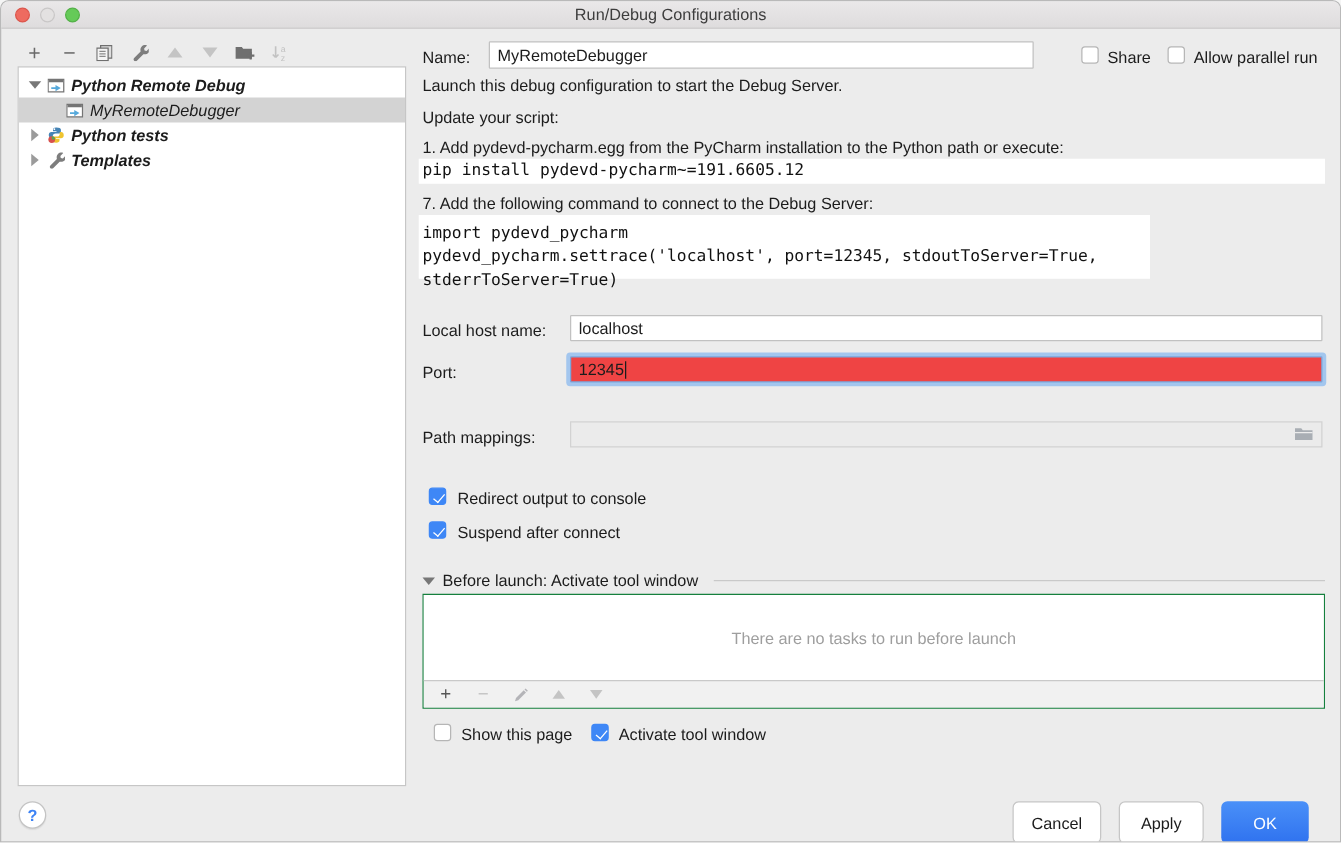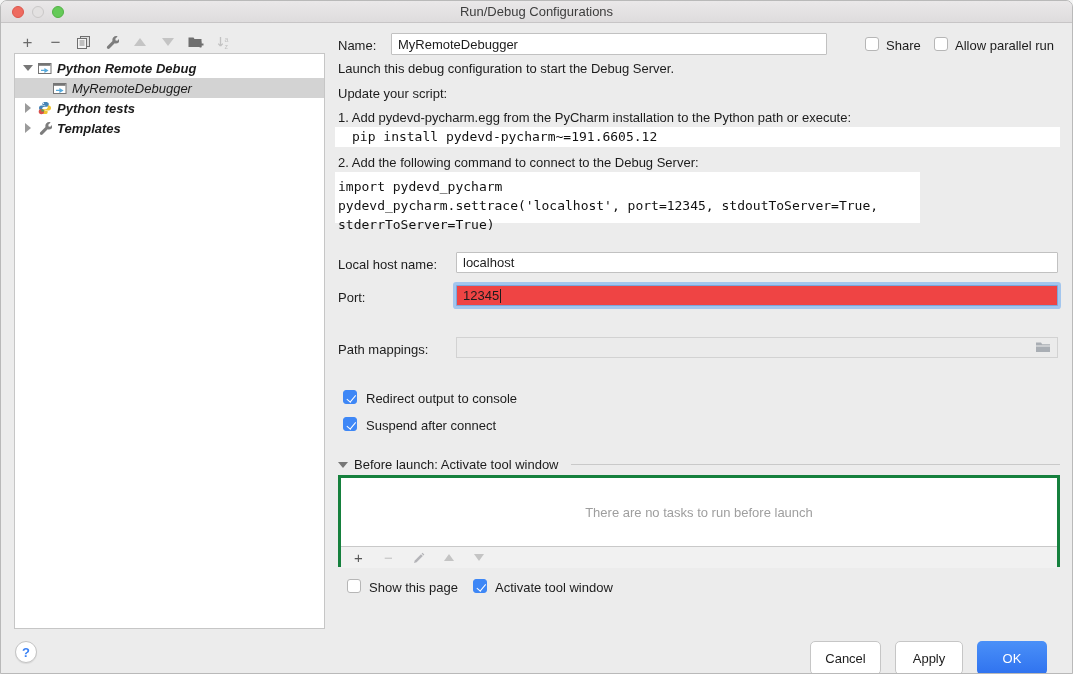--- a/index.html
+++ b/index.html
@@ -49,21 +49,21 @@
   .caret{ width:1px; height:14px; background:#1c1c1c; margin-left:1px; }
   .code{ position:absolute; background:#fff; font-family:"DejaVu Sans Mono", monospace; font-size:13px; color:#111; }
 
   .cb{ position:absolute; width:14px; height:14px; background:#fff; border:1px solid #b6b6b6; border-radius:3px; }
   .cb.checked{ background:#3e87f6; border-color:#3e87f6; }
   .cb.checked::after{ content:""; position:absolute; left:4.5px; top:1.5px; width:3.5px; height:7.5px;
     border:solid #fff; border-width:0 1.8px 1.8px 0; transform:rotate(40deg); }
 
   .bl-header{ position:absolute; left:337px; top:456px; width:722px; display:flex; align-items:center; gap:6px; }
   .bl-header .rule{ flex:1; border-top:1px solid #c9c9c9; margin-left:6px; }
-  .tasks{ position:absolute; left:337px; top:474px; width:722px; height:92px; border:3px solid #15803d; }
+  .tasks{ position:absolute; left:337px; top:474px; width:722px; height:92px; border:1px solid #15803d; }
   .tasks .empty{ height:68px; background:#fff; display:flex; align-items:center; justify-content:center; color:#9e9e9e; }
   .tasks .strip{ height:22px; border-top:1px solid #c9c9c9; background:#f1f1f1; display:flex; align-items:center; gap:13px; padding-left:9px; }
   .strip .tbi{ font-size:15px; }
 
   .footer-btns{ position:absolute; right:25px; top:640px; display:flex; gap:14px; }
   .btn{ height:34px; border:1px solid #c6c6c6; border-radius:5px; background:#fff;
     display:flex; align-items:center; justify-content:center; font-size:13px; color:#1c1c1c; }
   .btn.cancel{ width:71px; } .btn.apply{ width:68px; }
   .btn.ok{ width:70px; border:none; background:linear-gradient(#4a90f8,#2f72ef); color:#fff; }
   .help{ position:absolute; left:14px; top:640px; width:22px; height:22px; border-radius:50%;
@@ -176,22 +176,22 @@
   <span class="lbl" style="left:337px; top:37px;">Name:</span>
   <input class="input" style="left: 390px; top: 32px; width: 436px; height: 22px;" readonly="" value="MyRemoteDebugger">
   <span class="cb" style="left:864px; top:36px;"></span>
   <span class="lbl" style="left:885px; top:37px;">Share</span>
   <span class="cb" style="left:933px; top:36px;"></span>
   <span class="lbl" style="left:954px; top:37px;">Allow parallel run</span>
 
   <span class="lbl" style="left:337px; top:60px;">Launch this debug configuration to start the Debug Server.</span>
   <span class="lbl" style="left:337px; top:85px;">Update your script:</span>
   <span class="lbl" style="left:337px; top:109px;">1. Add pydevd-pycharm.egg from the PyCharm installation to the Python path or execute:</span>
-  <div class="code" style="left:334px; top:126px; width:725px; height:20px; line-height:20px; padding-left:17px;">pip install pydevd-pycharm~=191.6605.12</div>
-  <span class="lbl" style="left:337px; top:154px;">2. Add the following command to connect to the Debug Server:</span>
+  <div class="code" style="left:334px; top:126px; width:725px; height:20px; line-height:20px; padding-left:3px;">pip install pydevd-pycharm~=191.6605.12</div>
+  <span class="lbl" style="left:337px; top:154px;">7. Add the following command to connect to the Debug Server:</span>
   <div class="code" style="left:334px; top:171px; width:585px; height:51px; padding:5px 0 0 3px; line-height:19px;">
     <div>import pydevd_pycharm</div>
     <div>pydevd_pycharm.settrace('localhost', port=12345, stdoutToServer=True, stderrToServer=True)</div>
   </div>
 
   <span class="lbl" style="left:337px; top:256px;">Local host name:</span>
   <input class="input" style="left: 455px; top: 251px; width: 602px; height: 21px;" readonly="" value="localhost">
 
   <span class="lbl" style="left:337px; top:289px;">Port:</span>
   <div class="field focused" style="left:455px; top:284px; width:602px; height:21px;">

